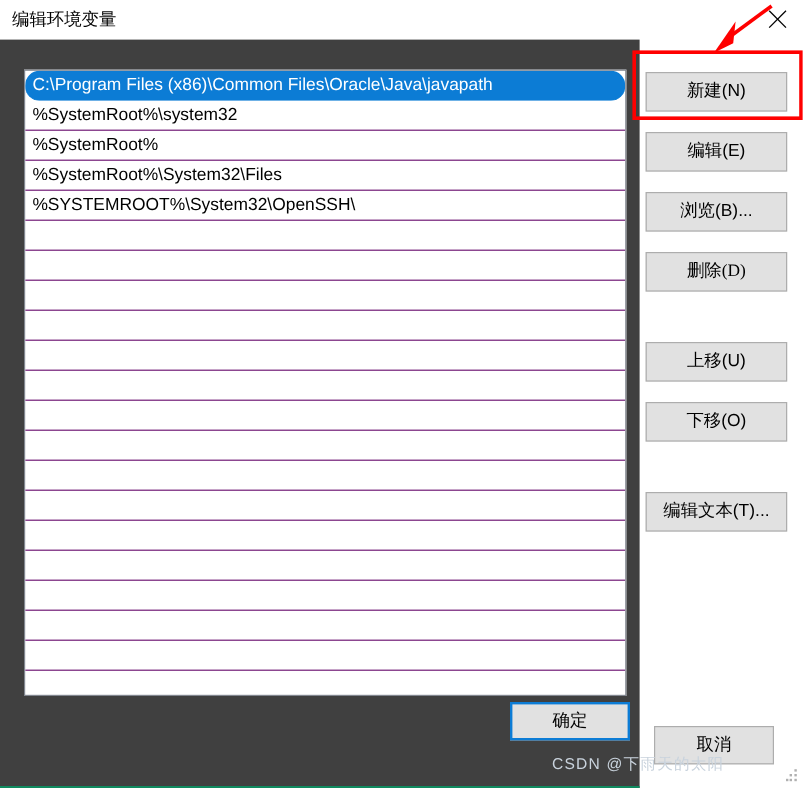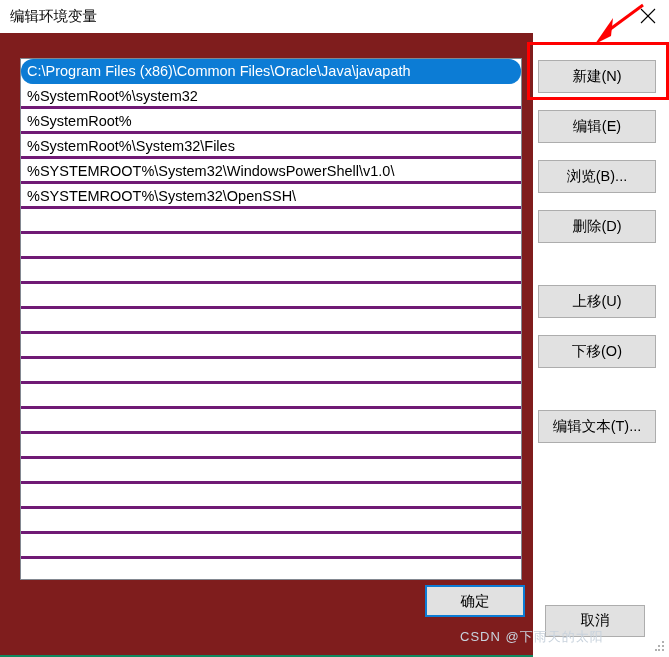--- a/index.html
+++ b/index.html
@@ -14,21 +14,21 @@
     overflow: hidden;
     position: relative;
   }
 
   
   #window {
     position: absolute;
     left: 0; top: 0;
     width: 533px;
     height: 657px;
-    background: #7f1d1d;
+    background: #404040;
     box-sizing: border-box;
     border-bottom: 2px solid #0f8a5f;
   }
 
   
   #titlebar {
     position: absolute;
     left: 0; top: 0;
     width: 669px;
     height: 33px;
@@ -62,21 +62,21 @@
     background: #ffffff;
     border: 1px solid #828790;
     box-sizing: border-box;
     overflow: hidden;
   }
   .list-row {
     position: relative;
     height: 25px;
     line-height: 25px;
     box-sizing: border-box;
-    border-bottom: 3px solid #701a75;
+    border-bottom: 1px solid #701a75;
     padding-left: 6px;
     font-size: 14.5px;
     color: #000000;
     white-space: nowrap;
     overflow: hidden;
     cursor: default;
   }
   .list-row.selected {
     background: #0c7cd5;
     color: #ffffff;
@@ -98,21 +98,21 @@
     color: #000000;
     text-align: center;
     line-height: 31px;
     cursor: default;
     white-space: nowrap;
     padding: 0;
   }
   #btn-new      { left: 538px; top: 60px; }
   #btn-edit     { left: 538px; top: 110px; }
   #btn-browse   { left: 538px; top: 160px; }
-  #btn-delete   { left: 538px; top: 210px; }
+  #btn-delete   { left: 538px; top: 210px; font-family: Liberation Serif, serif; }
   #btn-moveup   { left: 538px; top: 285px; }
   #btn-movedown { left: 538px; top: 335px; text-align: center; }
   #btn-edittext { left: 538px; top: 410px; }
 
   
   #btn-ok {
     position: absolute;
     left: 425px;
     top: 585px;
     width: 100px;
@@ -130,21 +130,21 @@
   }
   #btn-cancel {
     position: absolute;
     left: 545px;
     top: 605px;
     width: 100px;
     height: 32px;
     background: #e1e1e1;
     border: 1px solid #adadad;
     box-sizing: border-box;
-    font-family: Liberation Mono, monospace;
+    font-family: Liberation Serif, serif;
     font-size: 14.5px;
     color: #000000;
     text-align: center;
     line-height: 30px;
     cursor: default;
     padding: 0;
   }
 
   
   #highlight-box {
@@ -207,21 +207,20 @@
         <line x1="15" y1="1" x2="1" y2="15" stroke="#000000" stroke-width="1.1"></line>
       </svg>
     </div>
   </div>
 
   <div id="listbox">
     <div class="list-row selected">C:\Program Files (x86)\Common Files\Oracle\Java\javapath</div>
     <div class="list-row">%SystemRoot%\system32</div>
     <div class="list-row">%SystemRoot%</div>
     <div class="list-row">%SystemRoot%\System32\Files</div>
-    <div class="list-row">%SYSTEMROOT%\System32\WindowsPowerShell\v1.0\</div>
     <div class="list-row">%SYSTEMROOT%\System32\OpenSSH\</div>
     <div class="list-row empty">&nbsp;</div>
     <div class="list-row empty">&nbsp;</div>
     <div class="list-row empty">&nbsp;</div>
     <div class="list-row empty">&nbsp;</div>
     <div class="list-row empty">&nbsp;</div>
     <div class="list-row empty">&nbsp;</div>
     <div class="list-row empty">&nbsp;</div>
     <div class="list-row empty">&nbsp;</div>
     <div class="list-row empty">&nbsp;</div>

